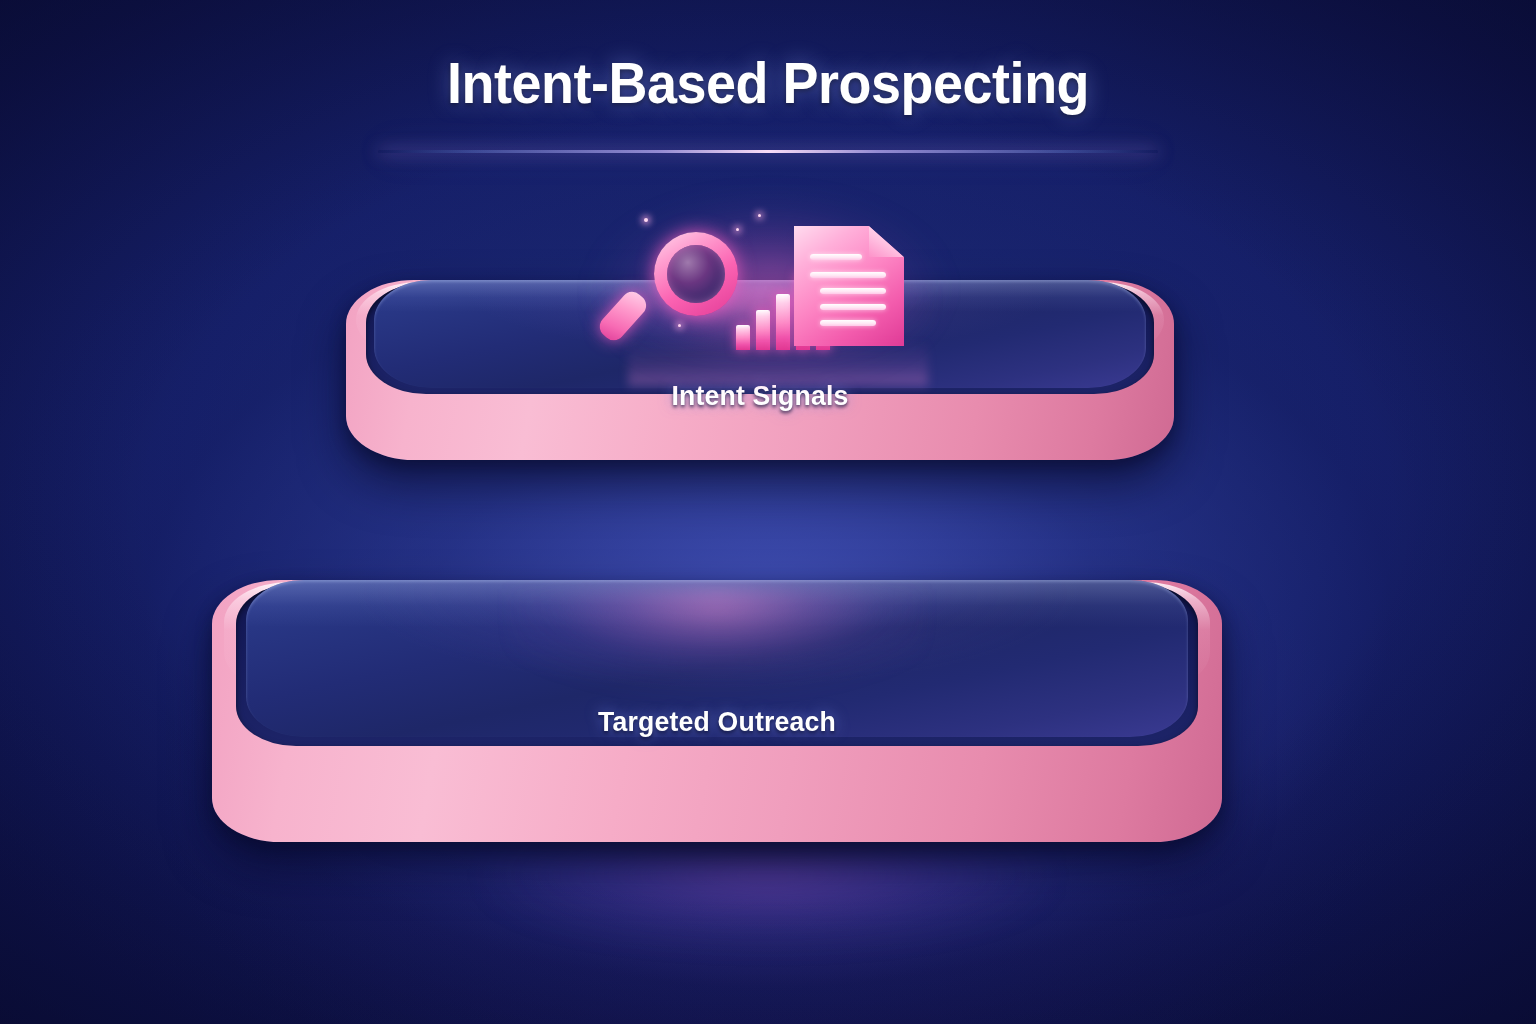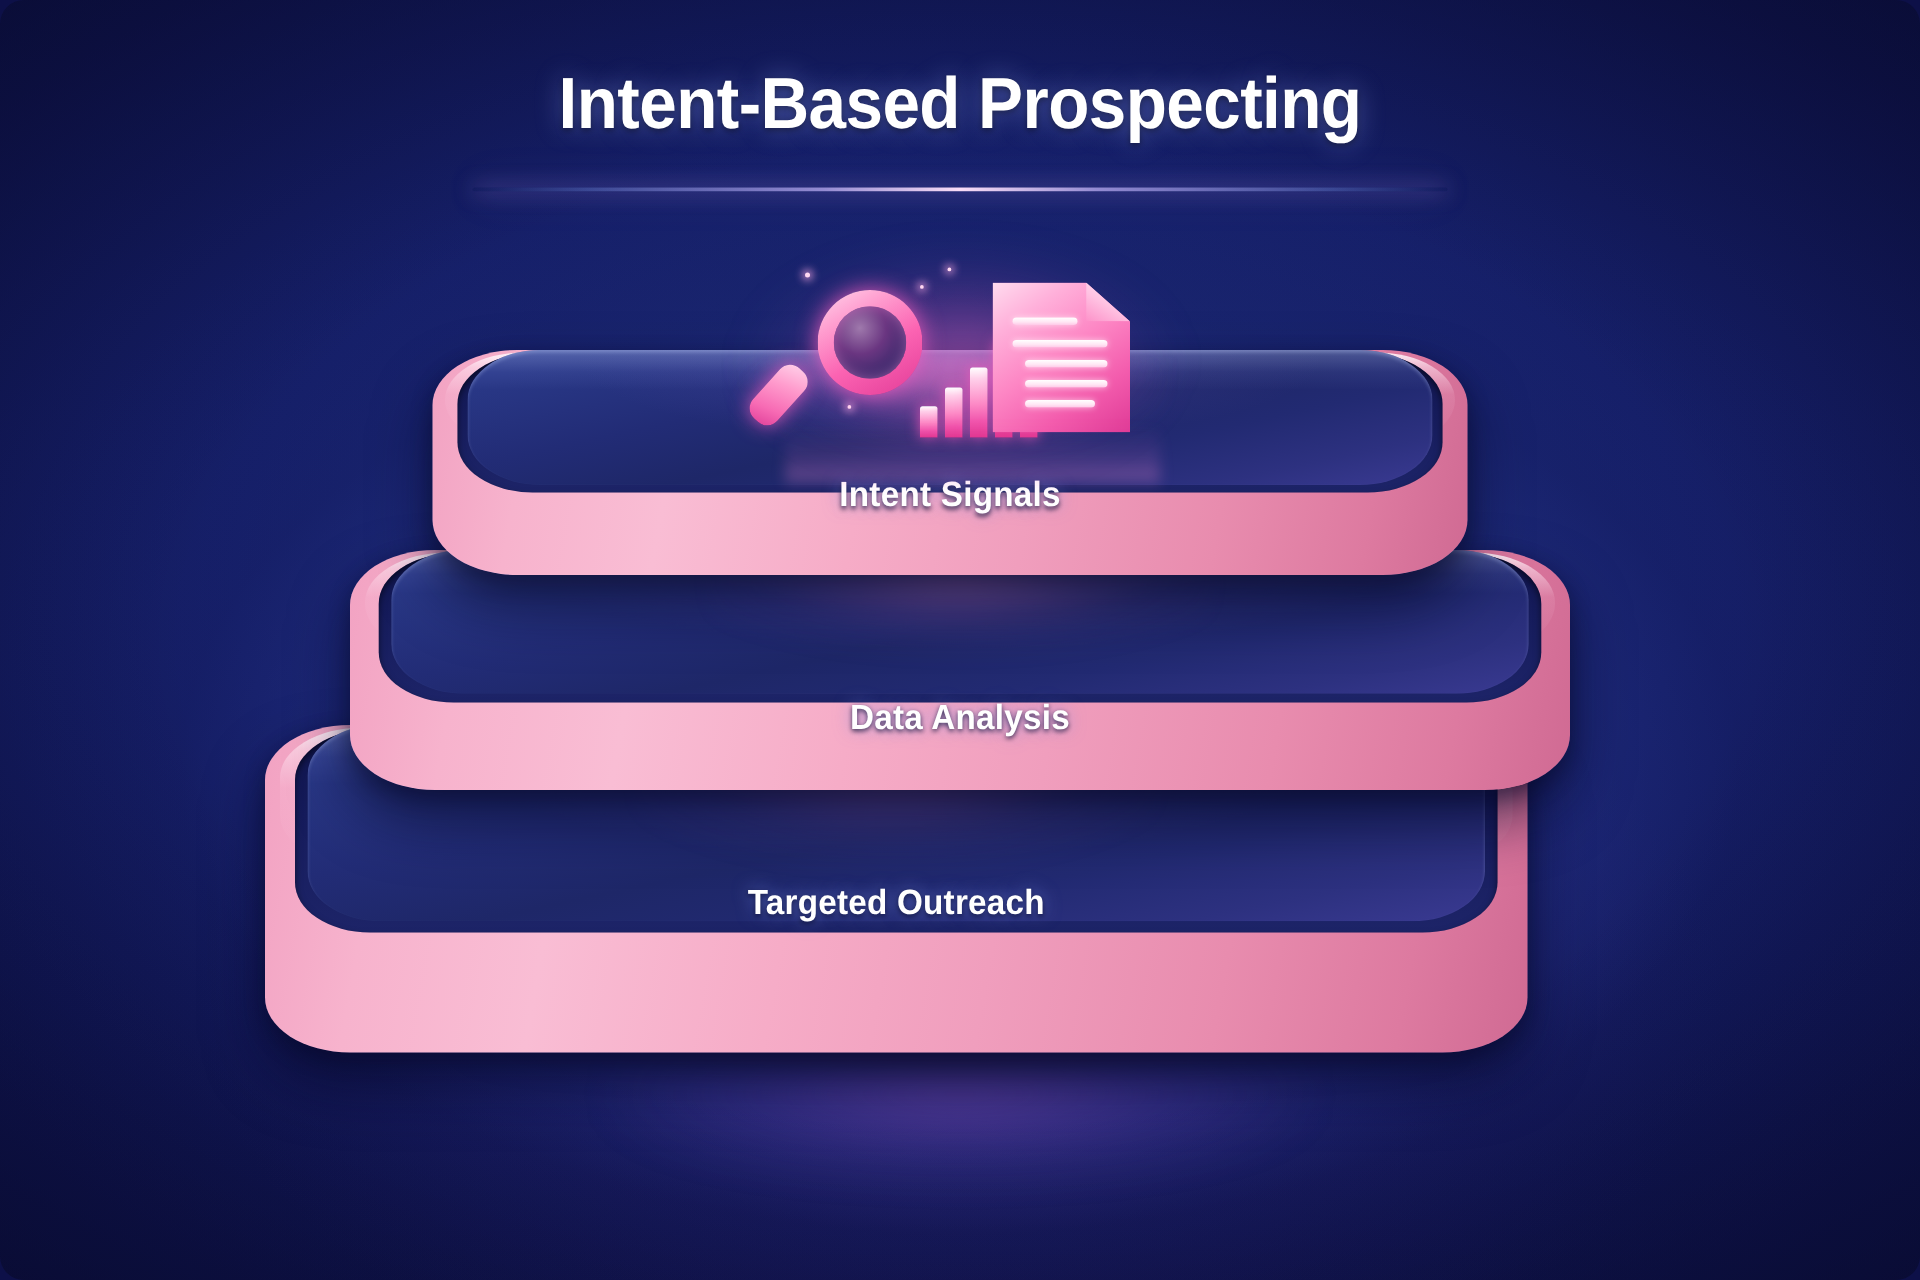--- a/index.html
+++ b/index.html
@@ -11,21 +11,20 @@
   }
 
   
   .stage{
     position:absolute; inset:0;
     background:
       radial-gradient(ellipse 58% 52% at 50% 60%, rgba(70,85,190,0.85) 0%, rgba(45,58,150,0.55) 38%, rgba(20,26,92,0.12) 70%, rgba(13,16,72,0) 100%),
       radial-gradient(ellipse 40% 34% at 50% 78%, rgba(120,70,180,0.38) 0%, rgba(70,45,140,0.12) 55%, rgba(13,16,72,0) 100%),
       radial-gradient(ellipse 90% 80% at 50% 45%, #20307c 0%, #16206a 42%, #101552 72%, #0c0f42 100%);
     overflow:hidden;
-    border-radius:19px;
   }
   .vignette{
     position:absolute; inset:0;
     background: radial-gradient(ellipse 78% 72% at 50% 50%, rgba(0,0,0,0) 52%, rgba(5,6,32,0.55) 100%);
     pointer-events:none;
   }
 
   
   .title-wrap{
     position:absolute; top:52px; left:0; width:100%;
@@ -256,31 +255,20 @@
         <div class="slab-rimlight"></div>
       </div>
       <div class="slab-groove"></div>
       <div class="plate">
         <div class="plate-sheen"></div>
         <div class="plate-glowpool"></div>
       </div>
       <div class="caption">Targeted Outreach</div>
     </div>
 
-    <div class="layer" id="layer-mid">
-      <div class="slab">
-        <div class="slab-rimlight"></div>
-      </div>
-      <div class="slab-groove"></div>
-      <div class="plate">
-        <div class="plate-sheen"></div>
-        <div class="plate-glowpool"></div>
-      </div>
-      <div class="caption">Data Analysis</div>
-    </div>
 
     <div class="layer" id="layer-top">
       <div class="slab">
         <div class="slab-rimlight"></div>
       </div>
       <div class="slab-groove"></div>
       <div class="plate">
         <div class="plate-sheen"></div>
         <div class="plate-glowpool"></div>
       </div>

